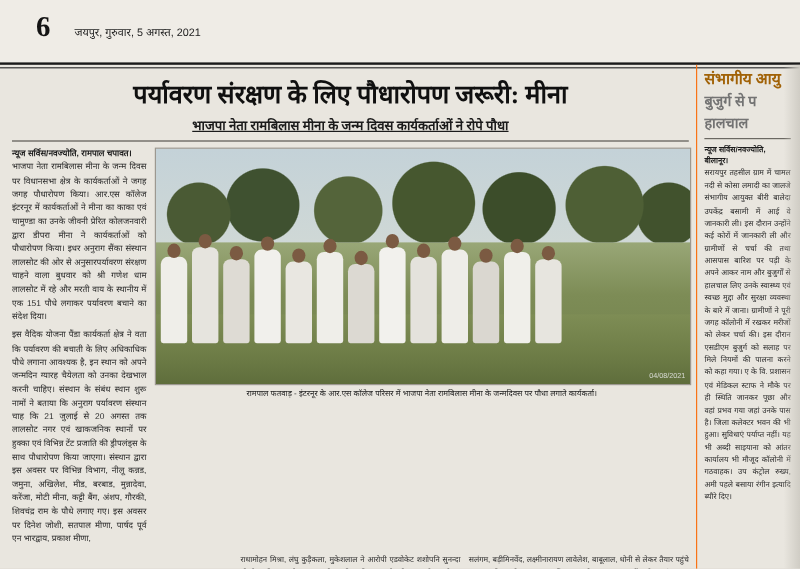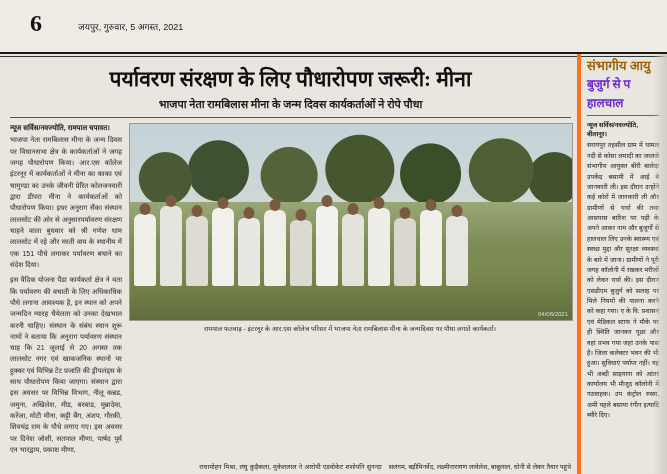--- a/index.html
+++ b/index.html
@@ -32,21 +32,21 @@
     position: absolute;
     left: 30px;
     top: 10px;
     font-size: 24px;
     font-weight: bold;
     color: #141414;
     font-family: "Liberation Serif", serif;
   }
   .masthead-place {
     position: absolute;
-    left: 78px;
+    left: 62px;
     top: 20px;
     font-size: 9px;
     color: #222;
   }
   .masthead-site {
     position: absolute;
     left: 265px;
     top: 18px;
     font-size: 11px;
     font-weight: bold;
@@ -75,21 +75,21 @@
   
   .content {
     position: relative;
     display: flex;
     height: 420px;
   }
   .left-block {
     flex: 1 1 auto;
     padding: 4px 6px 17px 10px;
     box-sizing: border-box;
-    border-right: 4px solid #f97316;
+    border-right: 1px solid #f97316;
     position: relative;
   }
   .right-rail {
     width: 86px;
     flex: 0 0 86px;
     padding: 4px 8px 0 6px;
     box-sizing: border-box;
     position: relative;
   }
 
@@ -102,20 +102,21 @@
     line-height: 1.25;
     margin: 8px 0 4px 0;
   }
   .subhead {
     text-align: center;
     font-family: "Liberation Serif", serif;
     font-weight: bold;
     font-size: 11px;
     color: #1b1b1b;
     margin-bottom: 6px;
+    text-decoration: underline;
   }
   .hr-under-head {
     height: 1px;
     background: #5a5752;
     margin: 2px 0 5px 0;
   }
 
   .upper {
     display: flex;
     gap: 7px;
@@ -229,21 +230,21 @@
     font-weight: bold;
     font-size: 13px;
     color: #a16207;
     line-height: 1.2;
     margin-bottom: 3px;
   }
   .rail-sub {
     font-family: "Liberation Serif", serif;
     font-weight: bold;
     font-size: 12px;
-    color: #6d28d9;
+    color: #737373;
     line-height: 1.2;
     margin-bottom: 5px;
   }
   .rail-byline {
     font-size: 6.4px;
     font-weight: bold;
     color: #1c1c1c;
     margin: 4px 0 2px 0;
   }
   .rail-para {

